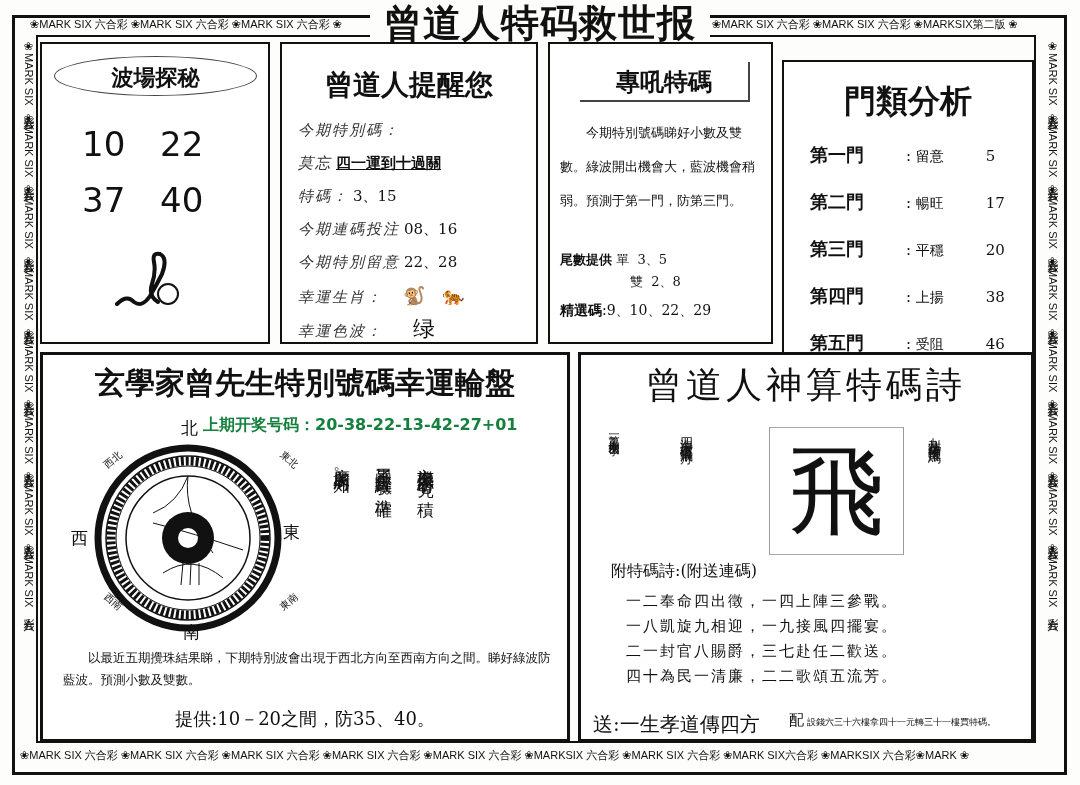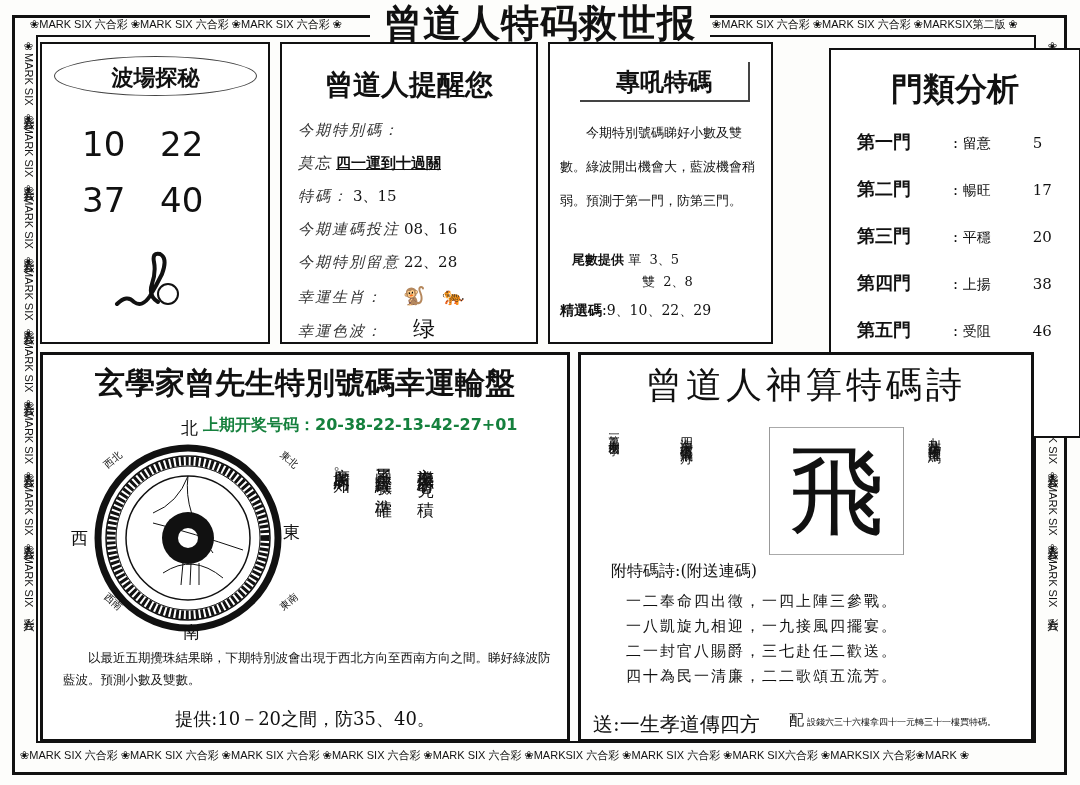--- a/index.html
+++ b/index.html
@@ -37,31 +37,31 @@
   .b2 .row .lbl { color: #333; letter-spacing: 2px; font-style: italic; }
   .b2 .row .val { margin-left: 4px; }
   .b2 .row .bold { font-weight: bold; font-family: "DejaVu Sans", sans-serif; text-decoration: underline; }
   .zodiac { display: inline-block; margin-left: 16px; font-size: 18px; }
   .green-word { font-size: 22px; margin-left: 30px; }
 
   
   .b3 { left: 548px; top: 42px; width: 225px; height: 302px; }
   .b3 .title-box { position: absolute; left: 30px; top: 18px; width: 170px; height: 40px; border-right: 2px solid #444; border-bottom: 2px solid #444; text-align: center; font-size: 24px; font-weight: bold; line-height: 40px; }
   .b3 .para { position: absolute; left: 10px; top: 72px; width: 205px; font-size: 13px; line-height: 34px; text-indent: 2em; }
-  .b3 .tail { position: absolute; left: 22px; top: 205px; font-size: 13px; line-height: 22px; }
+  .b3 .tail { position: absolute; left: 10px; top: 205px; font-size: 13px; line-height: 22px; }
   .b3 .tail b { font-family: "DejaVu Sans", sans-serif; }
   .b3 .pick { position: absolute; left: 10px; top: 258px; font-size: 14px; }
   .b3 .pick b { font-family: "DejaVu Sans", sans-serif; }
 
   
-  .b4 { left: 782px; top: 48px; width: 252px; height: 390px; margin-left: 47px; }
+  .b4 { left: 782px; top: 60px; width: 252px; height: 390px; }
   .b4 .title { position: absolute; left: 0; top: 18px; width: 100%; text-align: center; font-size: 32px; font-weight: bold; font-family: "DejaVu Sans", sans-serif; }
   .b4 .doors { position: absolute; left: 26px; top: 70px; width: 220px; }
   .b4 .door { height: 47px; line-height: 47px; font-size: 15px; white-space: nowrap; }
-  .b4 .door .dn { font-weight: bold; font-size: 18px; font-family: Liberation Mono, monospace; display: inline-block; width: 96px; }
+  .b4 .door .dn { font-weight: bold; font-size: 18px; font-family: Liberation Sans, sans-serif; display: inline-block; width: 96px; }
   .b4 .door .dd { display: inline-block; width: 70px; font-size: 14px; }
   .b4 .door .dv { display: inline-block; font-size: 15px; }
 
   
   .b5 { left: 40px; top: 352px; width: 530px; height: 390px; border-width: 3px; }
   .b5 .title { position: absolute; left: 0; top: 8px; width: 100%; text-align: center; font-size: 30px; font-weight: bold; }
   .b5 .north { position: absolute; left: 138px; top: 62px; font-size: 17px; font-family: "DejaVu Sans", sans-serif; }
   .b5 .lastdraw { position: absolute; left: 160px; top: 60px; color: #15803d; font-size: 16px; font-weight: bold; font-family: "DejaVu Sans", sans-serif; }
   .wheel { position: absolute; left: 50px; top: 88px; width: 190px; height: 190px; }
   .b5 .dir { position: absolute; font-size: 17px; font-family: "DejaVu Sans", sans-serif; }

